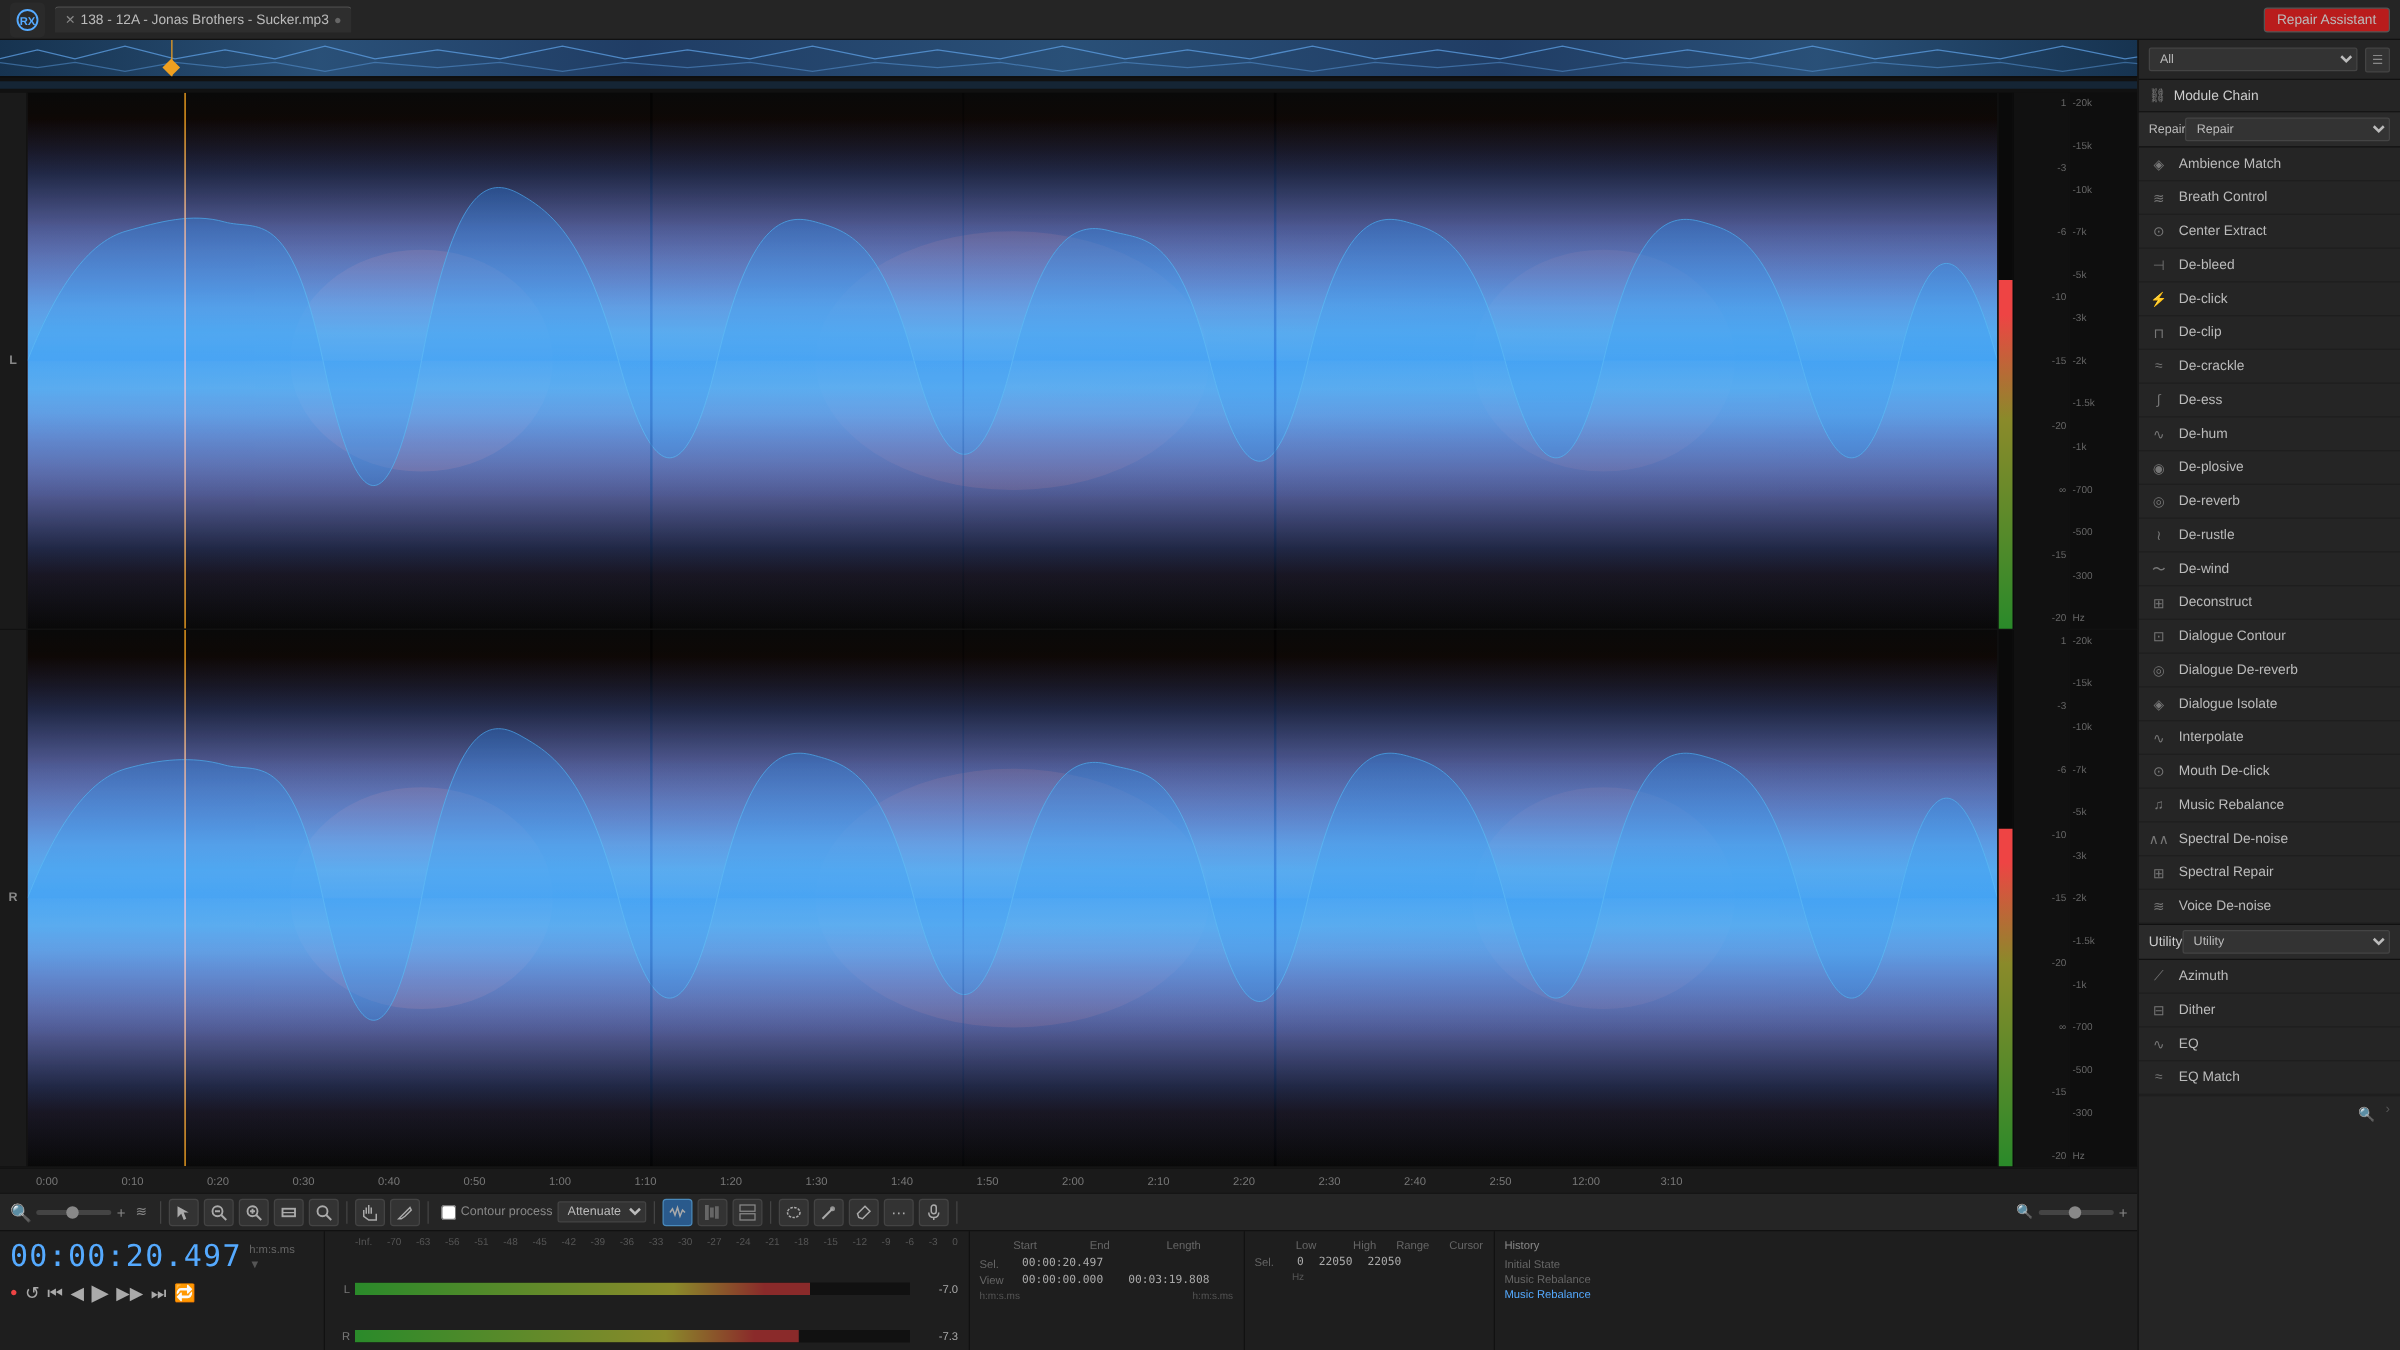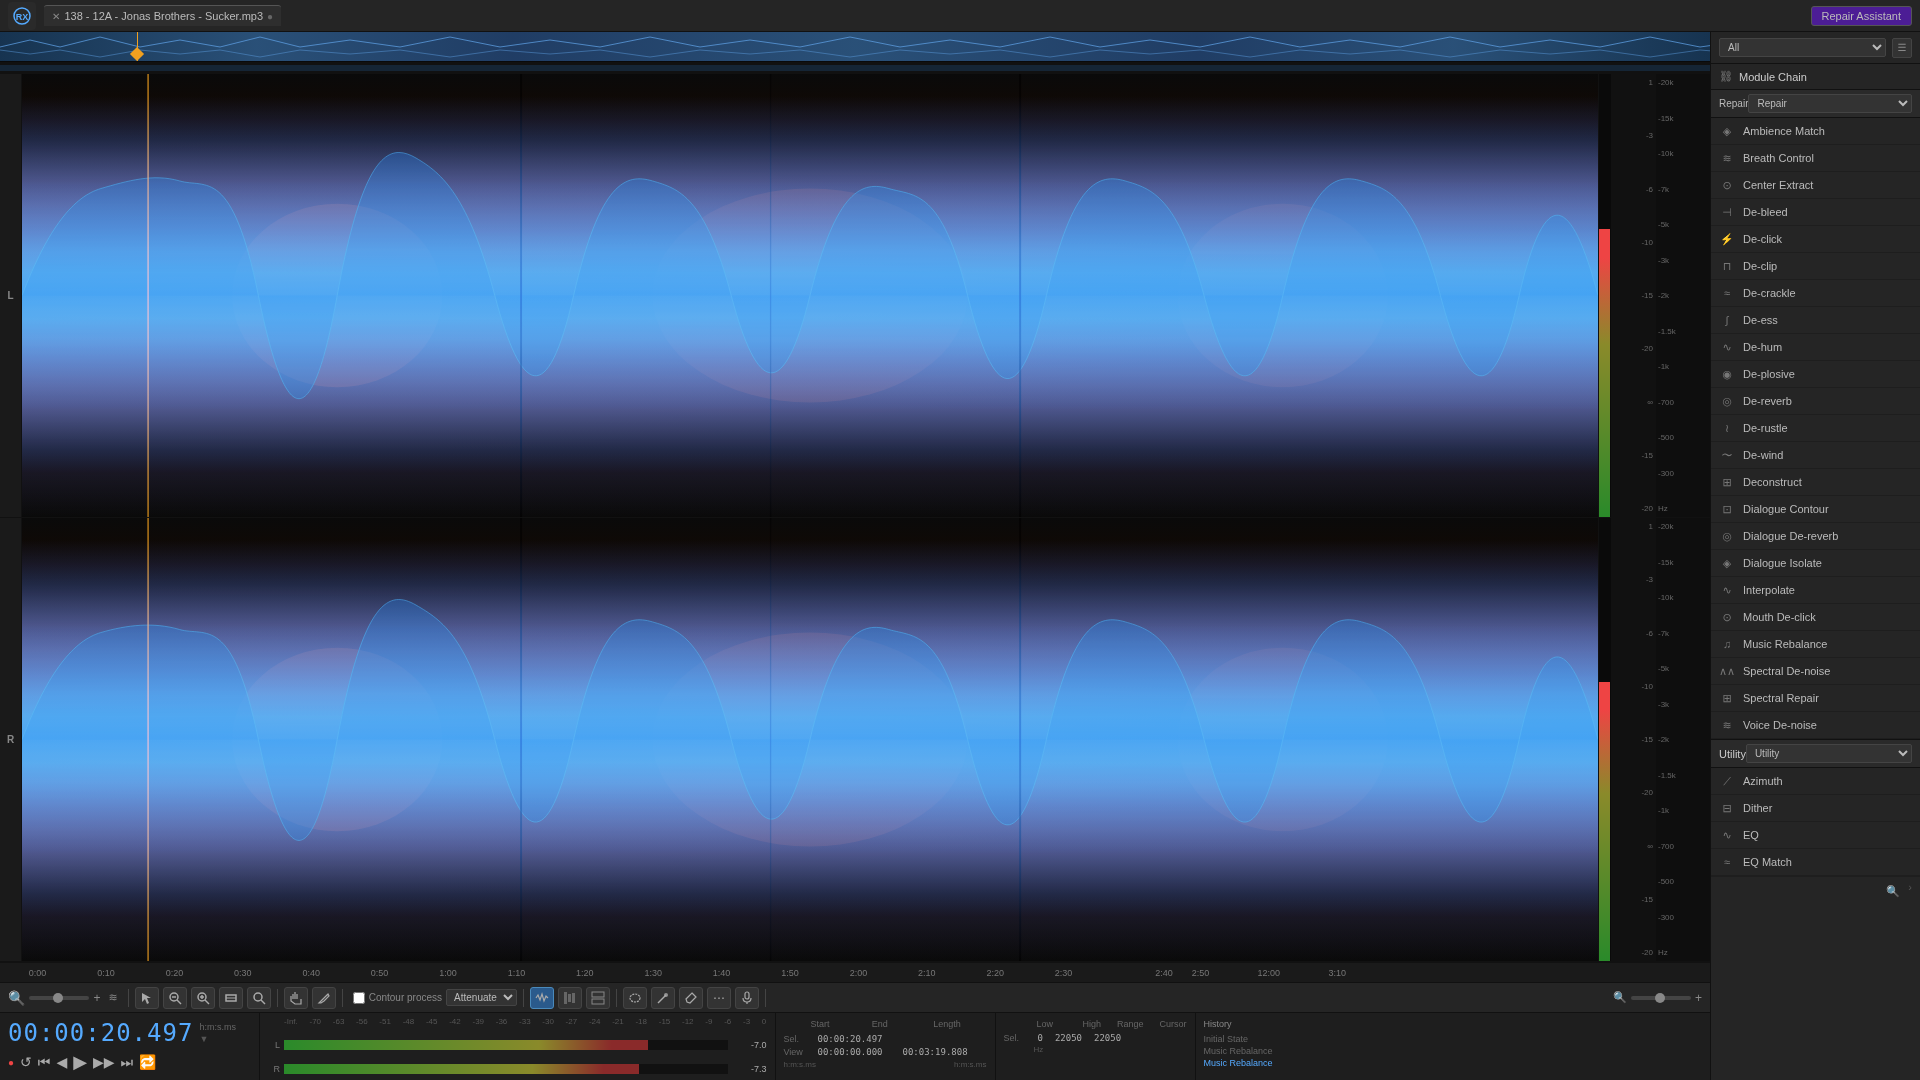--- a/index.html
+++ b/index.html
@@ -28,21 +28,21 @@
     #app-logo {
       width: 28px; height: 28px;
       background: #2a2a2a;
       border-radius: 4px;
       display: flex; align-items: center; justify-content: center;
       margin-right: 8px;
       font-weight: bold; font-size: 10px; color: #888;
     }
     #repair-assistant-btn {
       margin-left: auto;
-      background: #4c1d95;
+      background: #b91c1c;
       border: 1px solid #555;
       border-radius: 3px;
       color: #bbb;
       padding: 3px 10px;
       font-size: 11px;
       cursor: pointer;
     }
 
     
     #main-layout {
@@ -229,21 +229,21 @@
       background: #333;
       border: 1px solid #444;
       color: #bbb;
       font-size: 10px;
       padding: 1px 3px;
       border-radius: 2px;
     }
 
     
     #statusbar {
-      height: 68px;
+      height: 96px;
       background: #1e1e1e;
       border-top: 1px solid #111;
       display: flex;
       flex-shrink: 0;
     }
 
     #transport-section {
       width: 260px;
       border-right: 1px solid #111;
       display: flex;
@@ -703,21 +703,21 @@
       <span class="time-marker" style="left:26.2%;">1:00</span>
       <span class="time-marker" style="left:30.2%;">1:10</span>
       <span class="time-marker" style="left:34.2%;">1:20</span>
       <span class="time-marker" style="left:38.2%;">1:30</span>
       <span class="time-marker" style="left:42.2%;">1:40</span>
       <span class="time-marker" style="left:46.2%;">1:50</span>
       <span class="time-marker" style="left:50.2%;">2:00</span>
       <span class="time-marker" style="left:54.2%;">2:10</span>
       <span class="time-marker" style="left:58.2%;">2:20</span>
       <span class="time-marker" style="left:62.2%;">2:30</span>
-      <span class="time-marker" style="left:66.2%;margin-left:32px;">2:40</span>
+      <span class="time-marker" style="left:66.2%;">2:40</span>
       <span class="time-marker" style="left:70.2%;">2:50</span>
       <span class="time-marker" style="left:74.2%;">12:00</span>
       <span class="time-marker" style="left:78.2%;">3:10</span>
       <span class="time-marker" style="left:92%;margin-top:36px;">h:m:s</span>
     </div>
 
     <div id="toolbar">
 
       <div class="zoom-control">
         <span style="color:#888;cursor:pointer;font-size:14px;">🔍</span>

